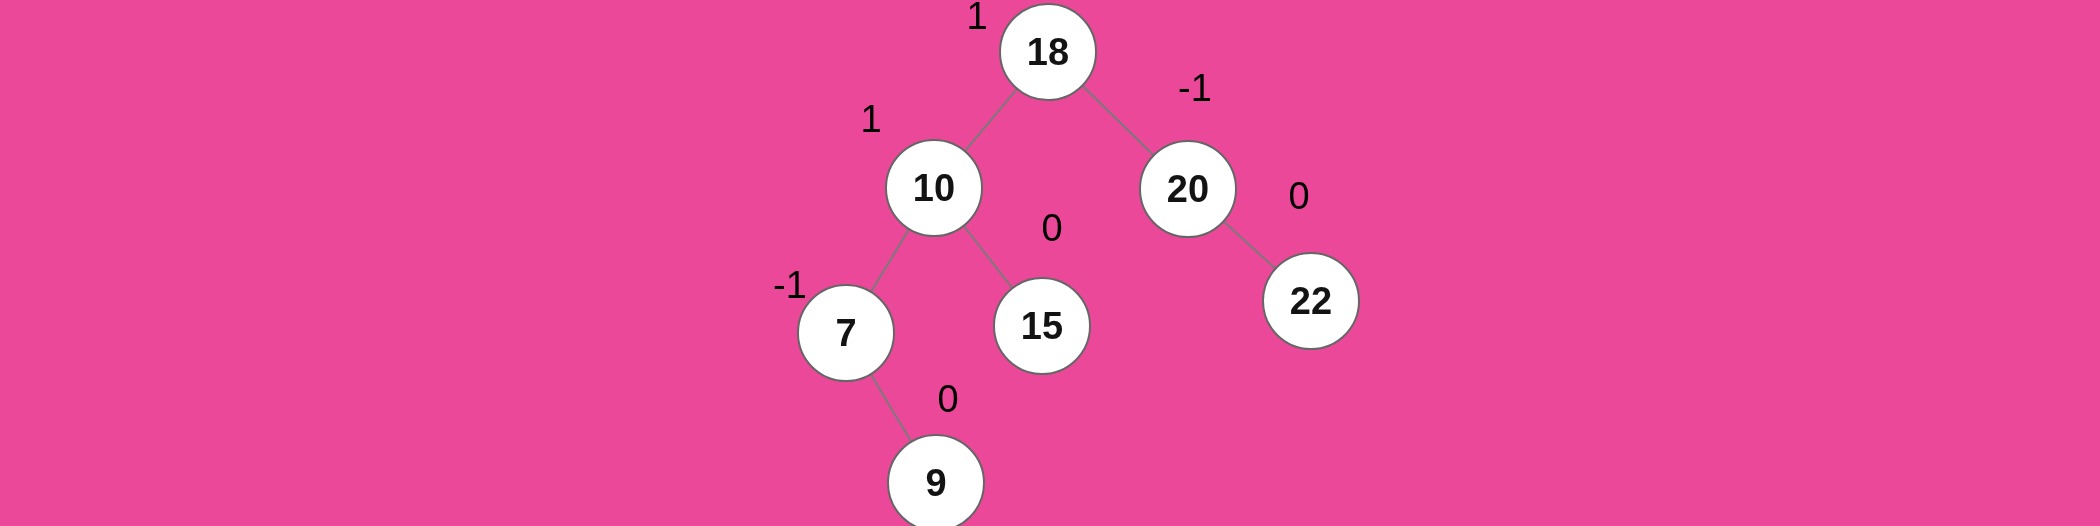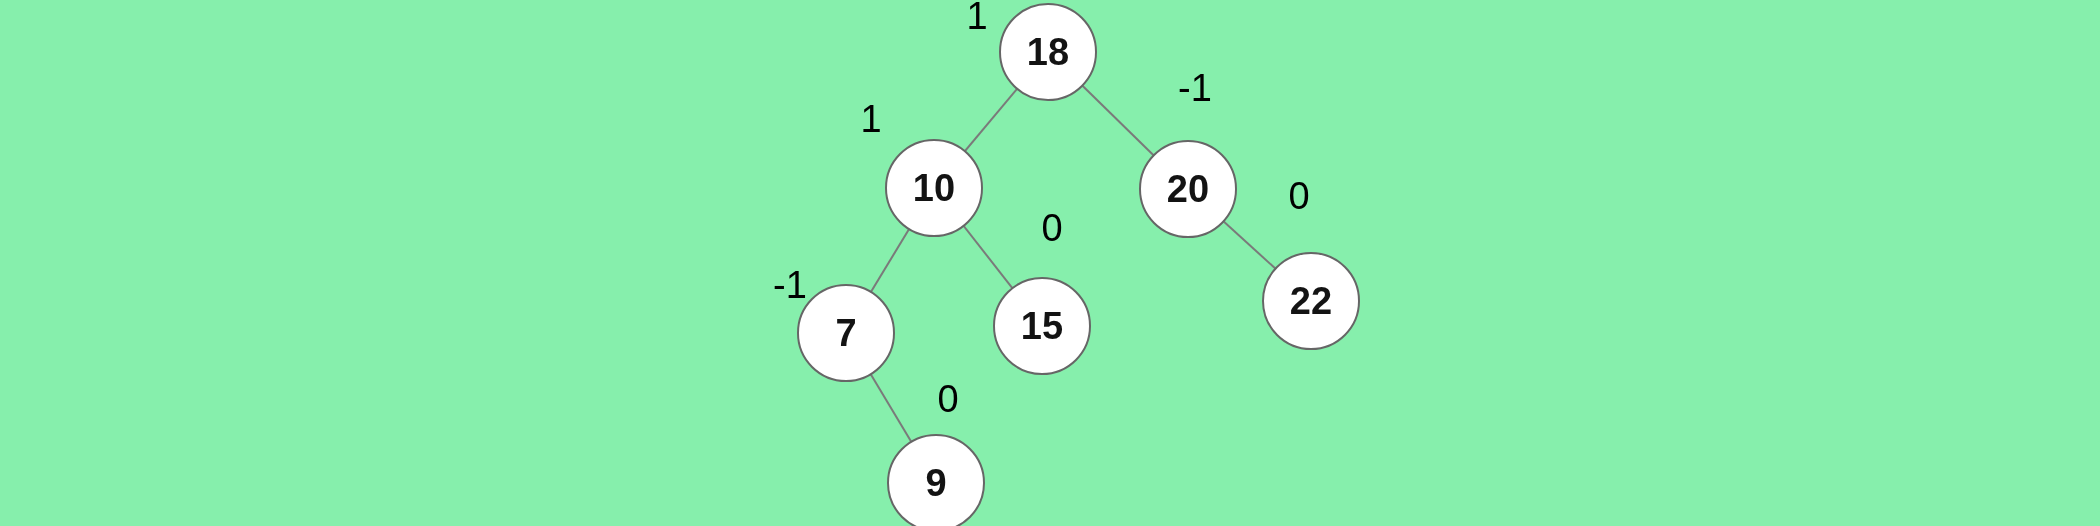--- a/index.html
+++ b/index.html
@@ -8,21 +8,21 @@
     background: #ffffff;
     width: 2100px;
     height: 526px;
     overflow: hidden;
     font-family: "Liberation Sans", sans-serif;
   }
   .canvas-wrap {
     position: relative;
     width: 2100px;
     height: 526px;
-    background: #86efac;
+    background: #ec4899;
   }
   svg {
     display: block;
     width: 2100px;
     height: 526px;
   }
   .node-value {
     font-family: "Liberation Sans", sans-serif;
     font-weight: bold;
   }

